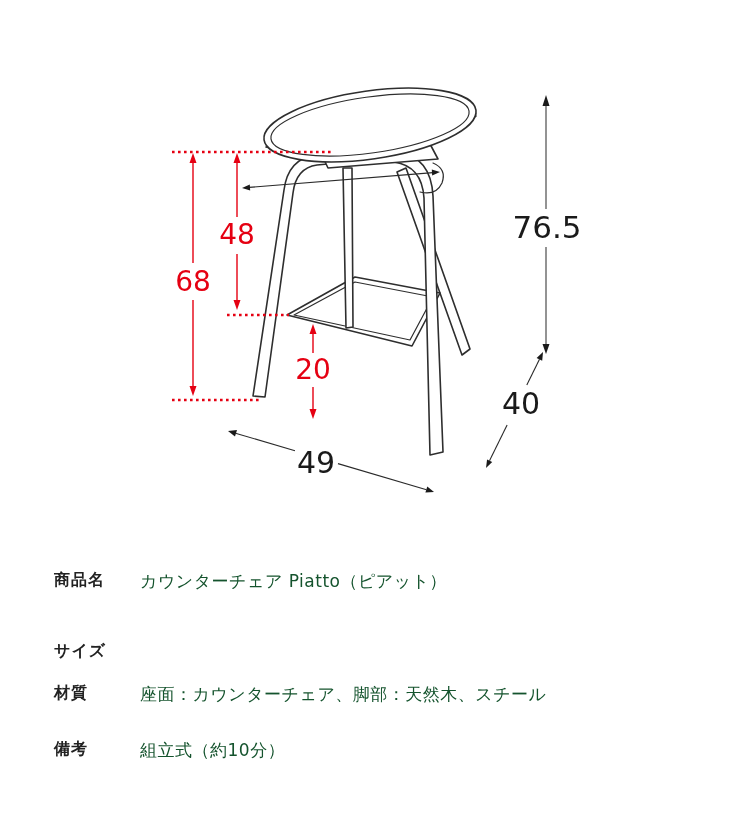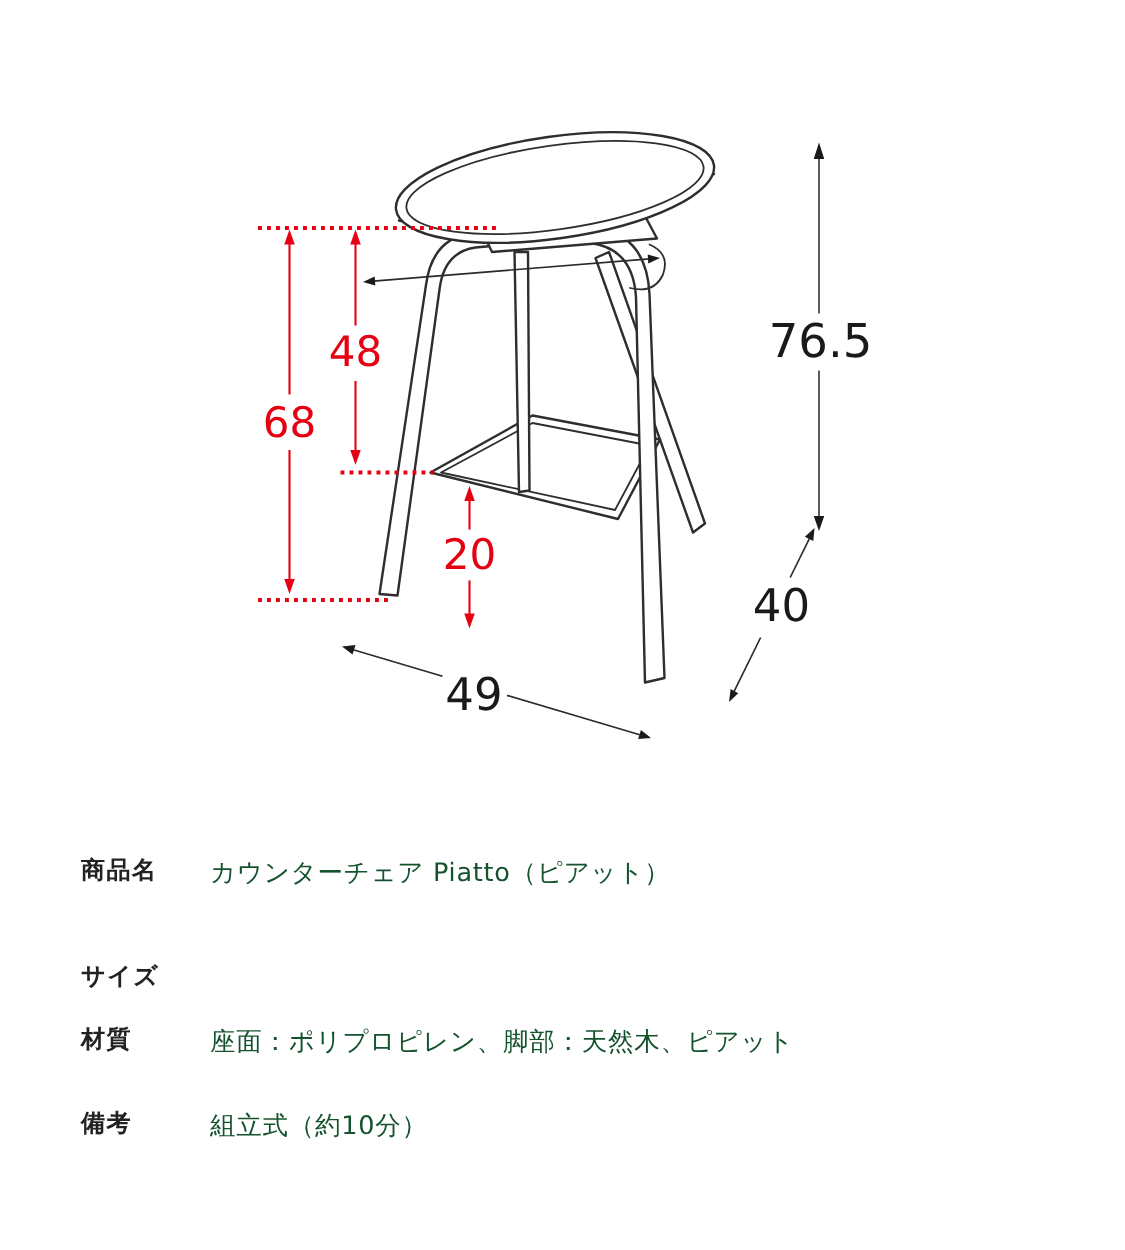--- a/index.html
+++ b/index.html
@@ -117,19 +117,19 @@
 <div class="spec-table">
   <div class="spec-row r1">
     <span class="spec-label">商品名</span>
     <span class="spec-value">カウンターチェア Piatto（ピアット）</span>
   </div>
   <div class="spec-row r2">
     <span class="spec-label">サイズ</span>
   </div>
   <div class="spec-row r3">
     <span class="spec-label">材質</span>
-    <span class="spec-value">座面：ポリプロピレン、脚部：天然木、ピアット</span>
+    <span class="spec-value">座面：カウンターチェア、脚部：天然木、スチール</span>
   </div>
   <div class="spec-row r4">
     <span class="spec-label">備考</span>
     <span class="spec-value">組立式（約10分）</span>
   </div>
 </div>
 
 </body></html>

